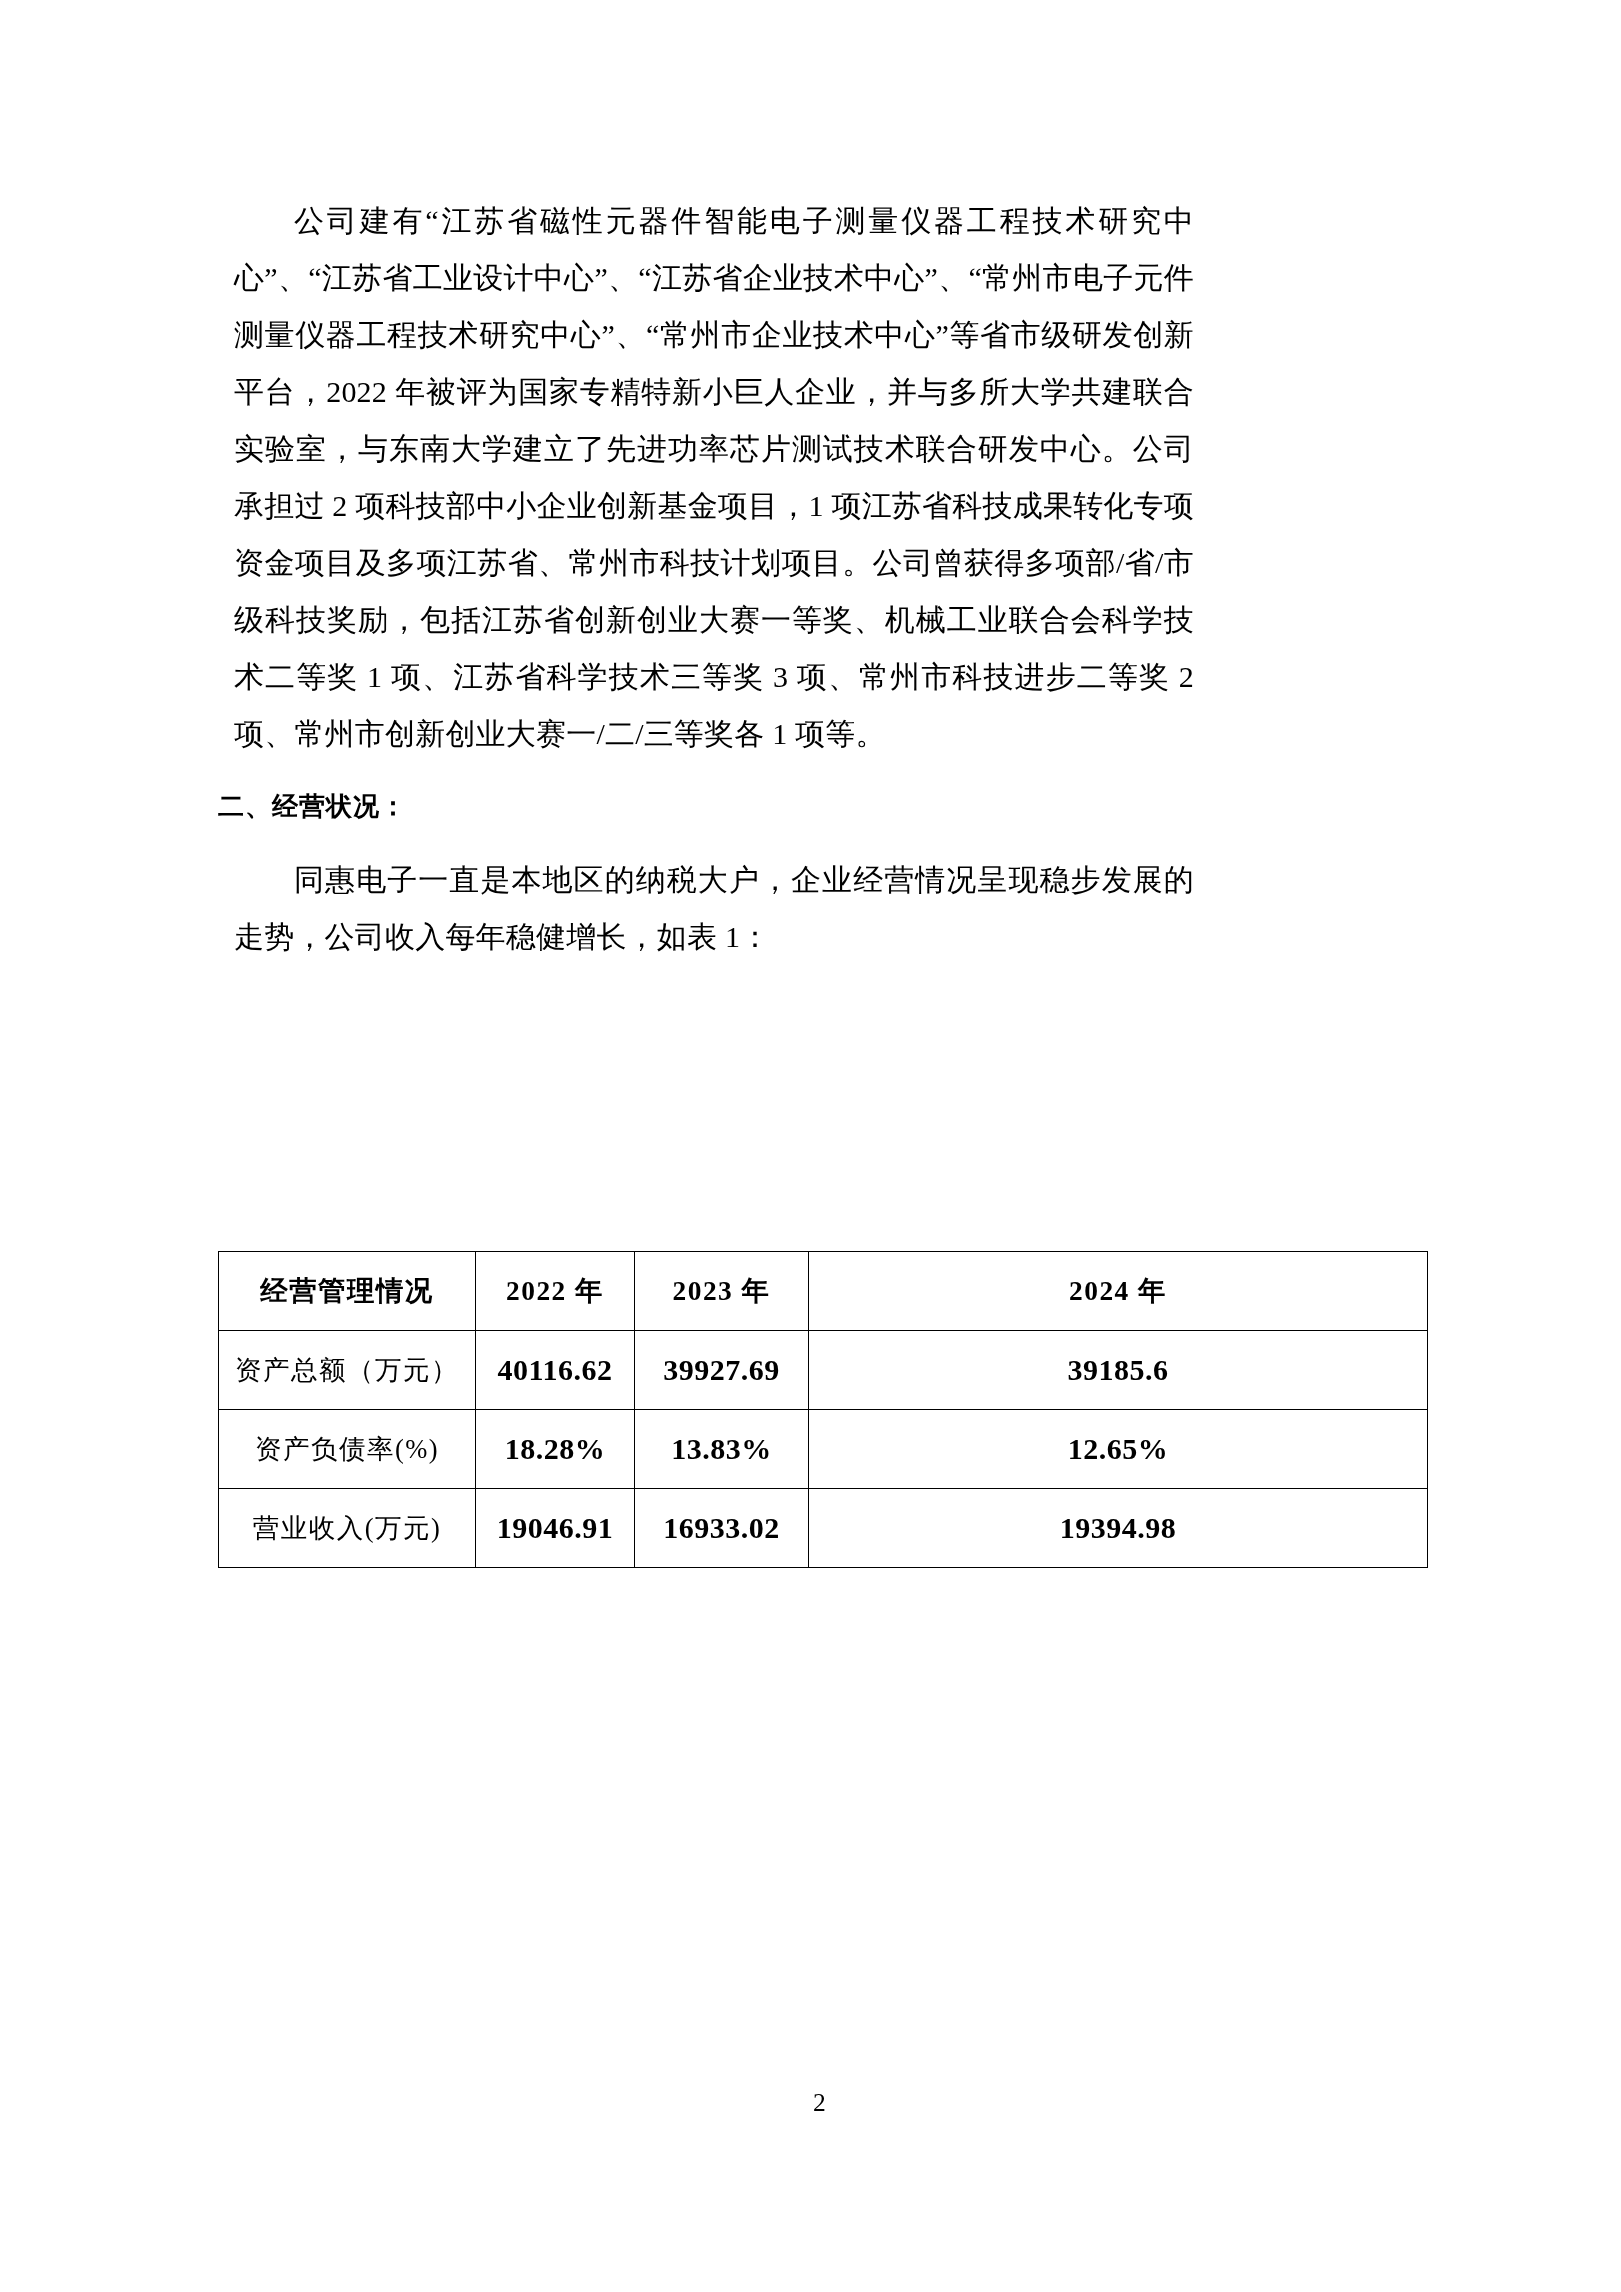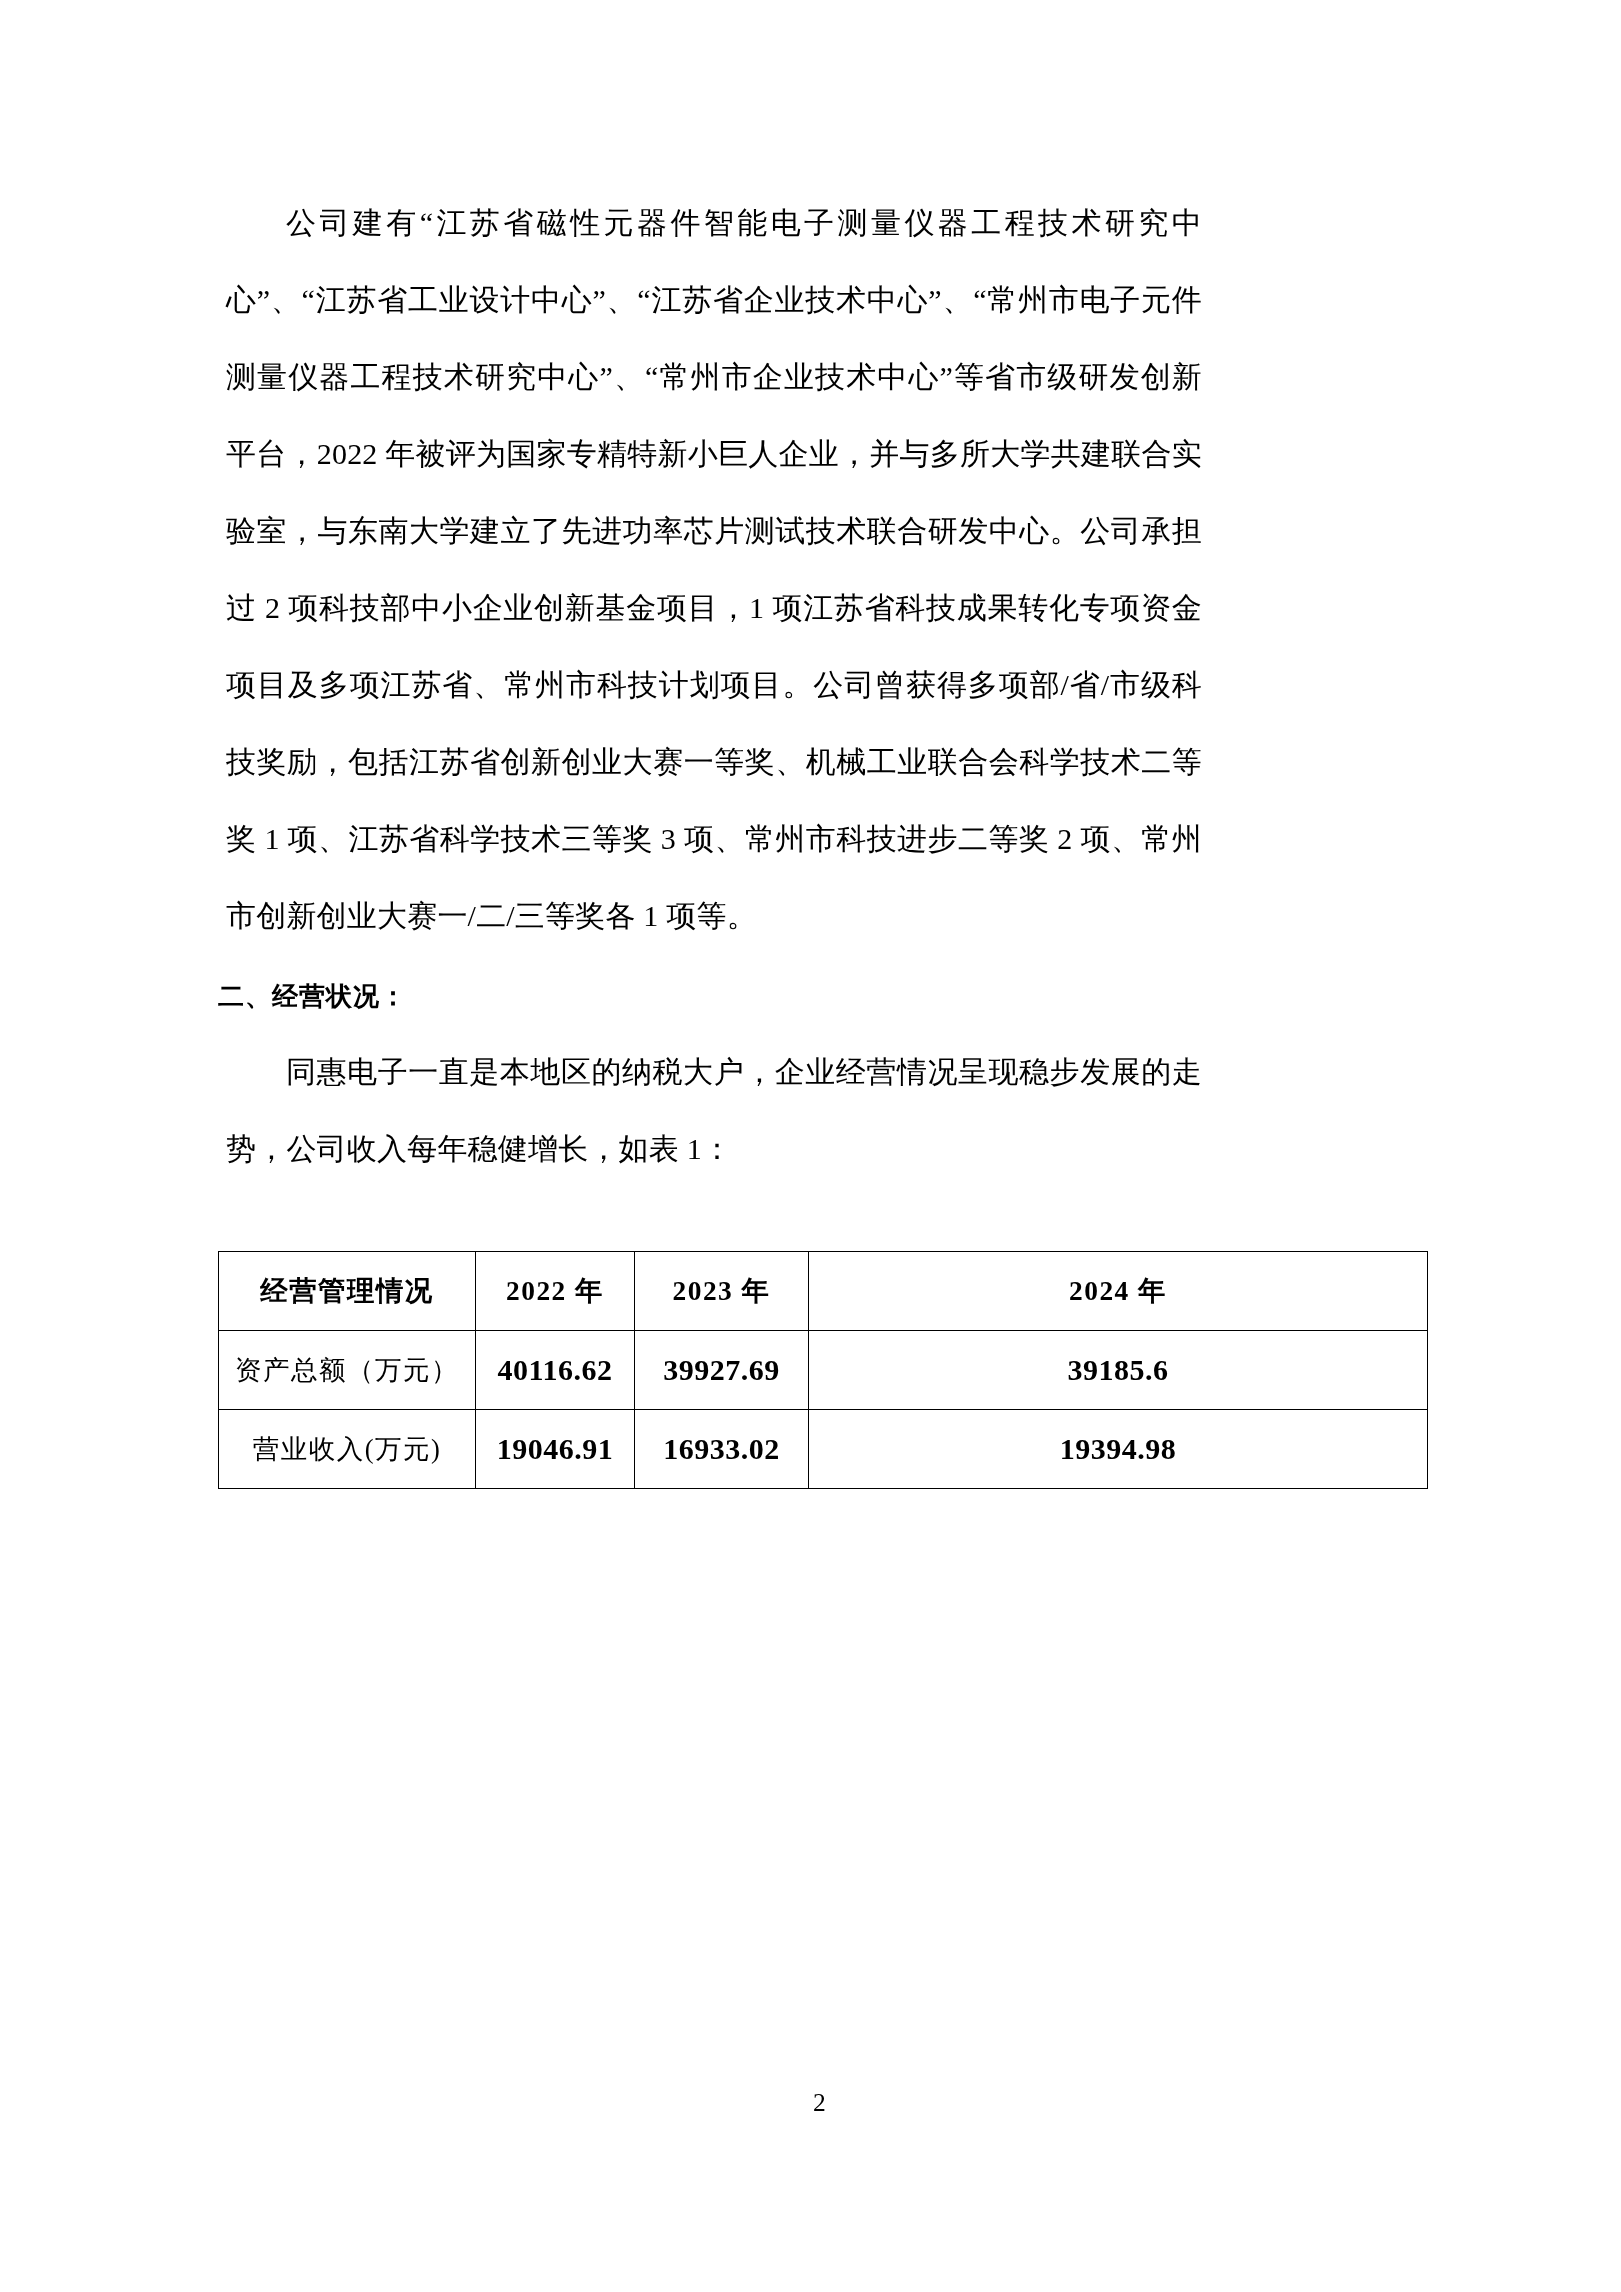--- a/index.html
+++ b/index.html
@@ -27,23 +27,23 @@
 
   
   .content {
     position: absolute;
     left: 218px;
     top: 176px;
     width: 992px;
   }
 
   p.body-par {
-    margin: 8px;
+    margin: 16px;
     font-size: 30px;
-    line-height: 77px;
+    line-height: 57px;
     text-align: justify;
     text-justify: inter-ideograph;
     text-indent: 60px;
     letter-spacing: 0.2px;
     font-family: "Liberation Serif", "DejaVu Serif", serif;
   }
 
   p.body-par + p.body-par {
     margin-top: 0;
   }
@@ -147,20 +147,26 @@
           <td class="label-cell">2024 年</td>
         </tr>
 
         <tr>
           <td class="label-cell">资产总额（万元）</td>
           <td class="value-cell">40116.62</td>
           <td class="value-cell">39927.69</td>
           <td class="value-cell">39185.6</td>
         </tr>
 
+        <tr>
+          <td class="label-cell">资产负债率(%)</td>
+          <td class="value-cell">18.28%</td>
+          <td class="value-cell">13.83%</td>
+          <td class="value-cell">12.65%</td>
+        </tr>
 
         <tr>
           <td class="label-cell">营业收入(万元)</td>
           <td class="value-cell">19046.91</td>
           <td class="value-cell">16933.02</td>
           <td class="value-cell">19394.98</td>
         </tr>
 
 
       </tbody>

